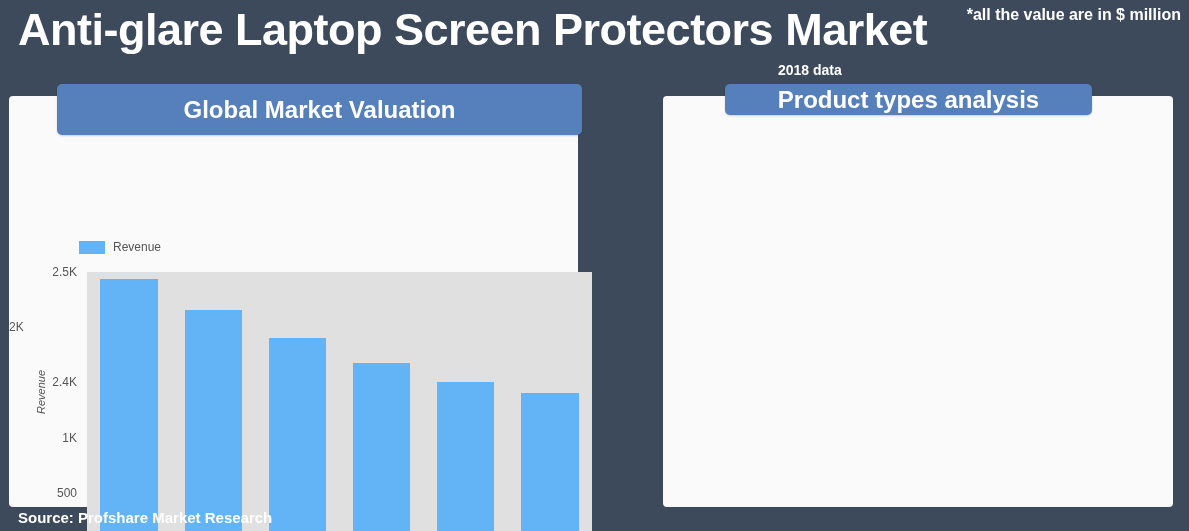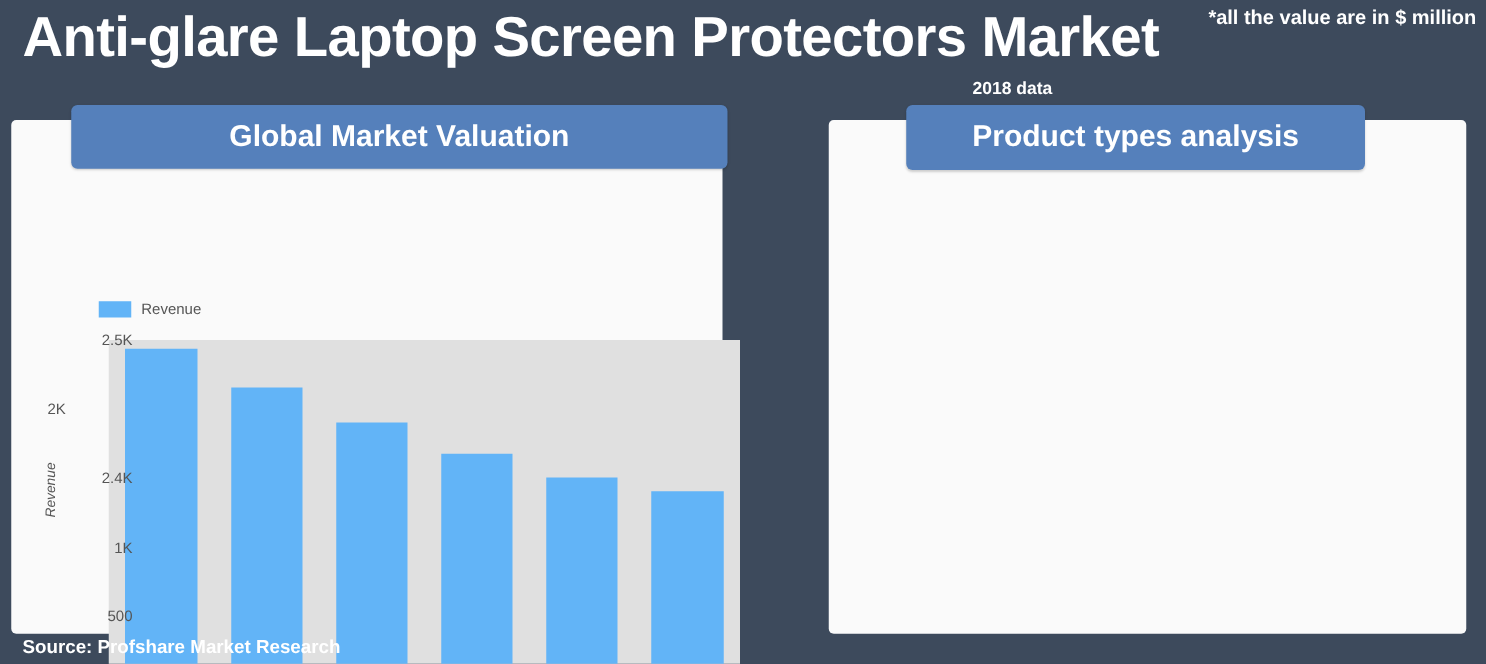--- a/index.html
+++ b/index.html
@@ -41,21 +41,21 @@
     position:absolute;
     background:#5580bb;
     border-radius:5px;
     color:#ffffff;
     font-size:24px;font-weight:bold;
     display:flex;align-items:center;justify-content:center;
     box-shadow:0 1px 2px rgba(0,0,0,.18);
     white-space:nowrap;
   }
   #banner-left{left:57px;top:84px;width:525px;height:51px;}
-  #banner-right{left:725px;top:84px;width:367px;height:52px;}
+  #banner-right{left:725px;top:84px;width:367px;height:31px;}
 
   
   .legend{
     position:absolute;left:70px;top:144px;
     display:flex;align-items:center;gap:8px;
   }
   .legend-swatch{width:26px;height:13px;background:#62b4f7;display:block;}
   .legend-label{font-size:12px;color:#555;}
 
   .plot{
@@ -63,21 +63,21 @@
     background:#e0e0e0;
   }
   .bars{
     position:absolute;left:0;top:0;right:0;bottom:0;
     display:flex;align-items:flex-end;
   }
   .bar-slot{flex:1 1 0;height:100%;display:flex;align-items:flex-end;justify-content:center;}
   .bar{width:68%;background:#62b4f7;}
   .ytick{
     position:absolute;right:0;transform:translateY(-50%);
-    font-size:12px;color:#555;white-space:nowrap;padding-left:29px;
+    font-size:12px;color:#555;white-space:nowrap;
   }
   .ylabel{
     position:absolute;left:26px;top:318px;
     font-size:11px;color:#555;font-style:italic;
     transform:rotate(-90deg);transform-origin:left top;
     white-space:nowrap;
   }
 
   
   .footer{

